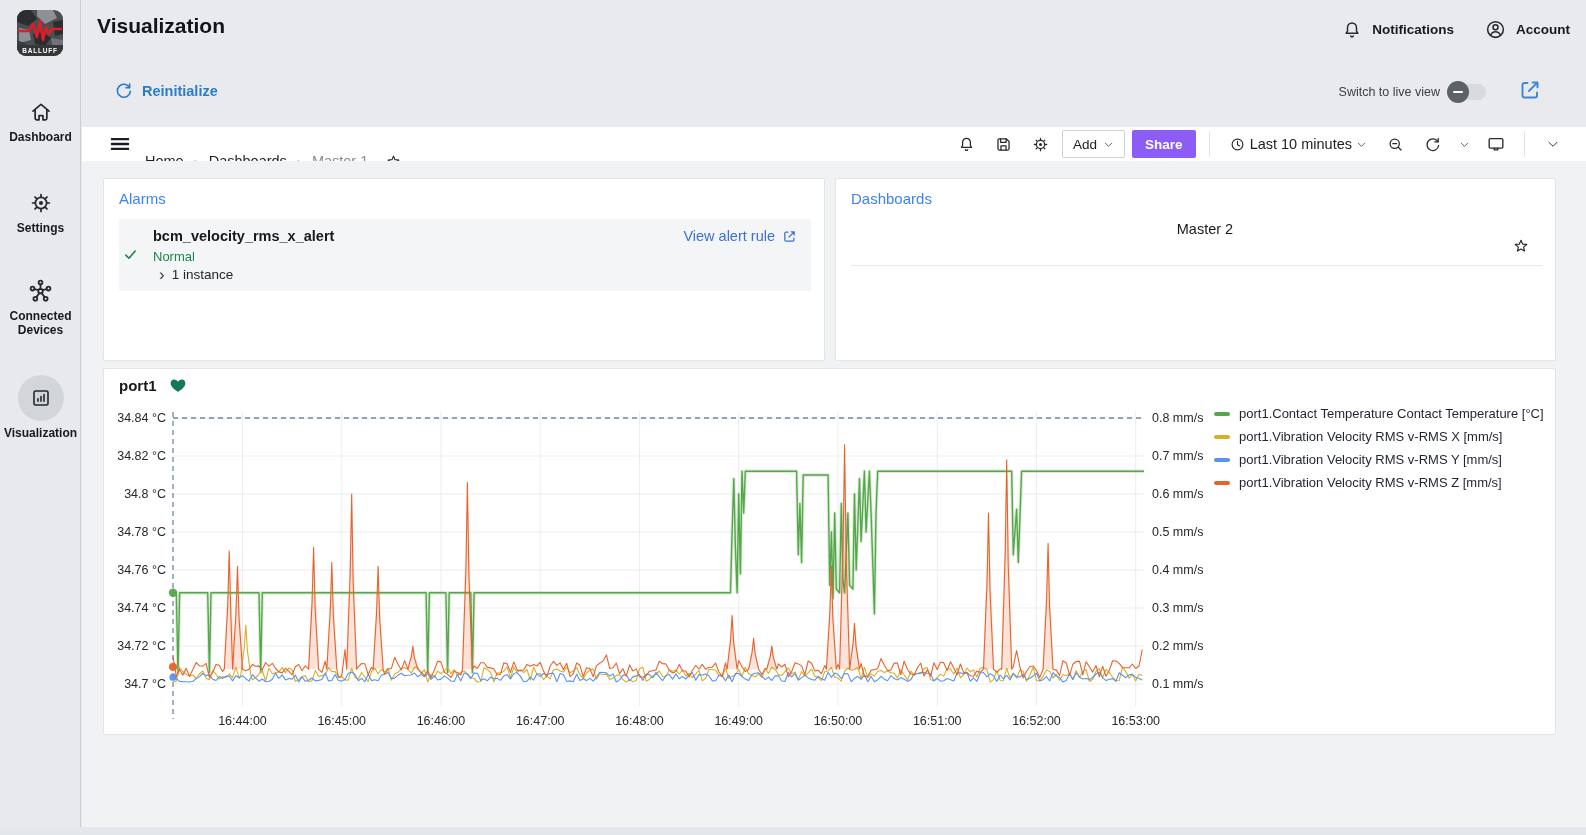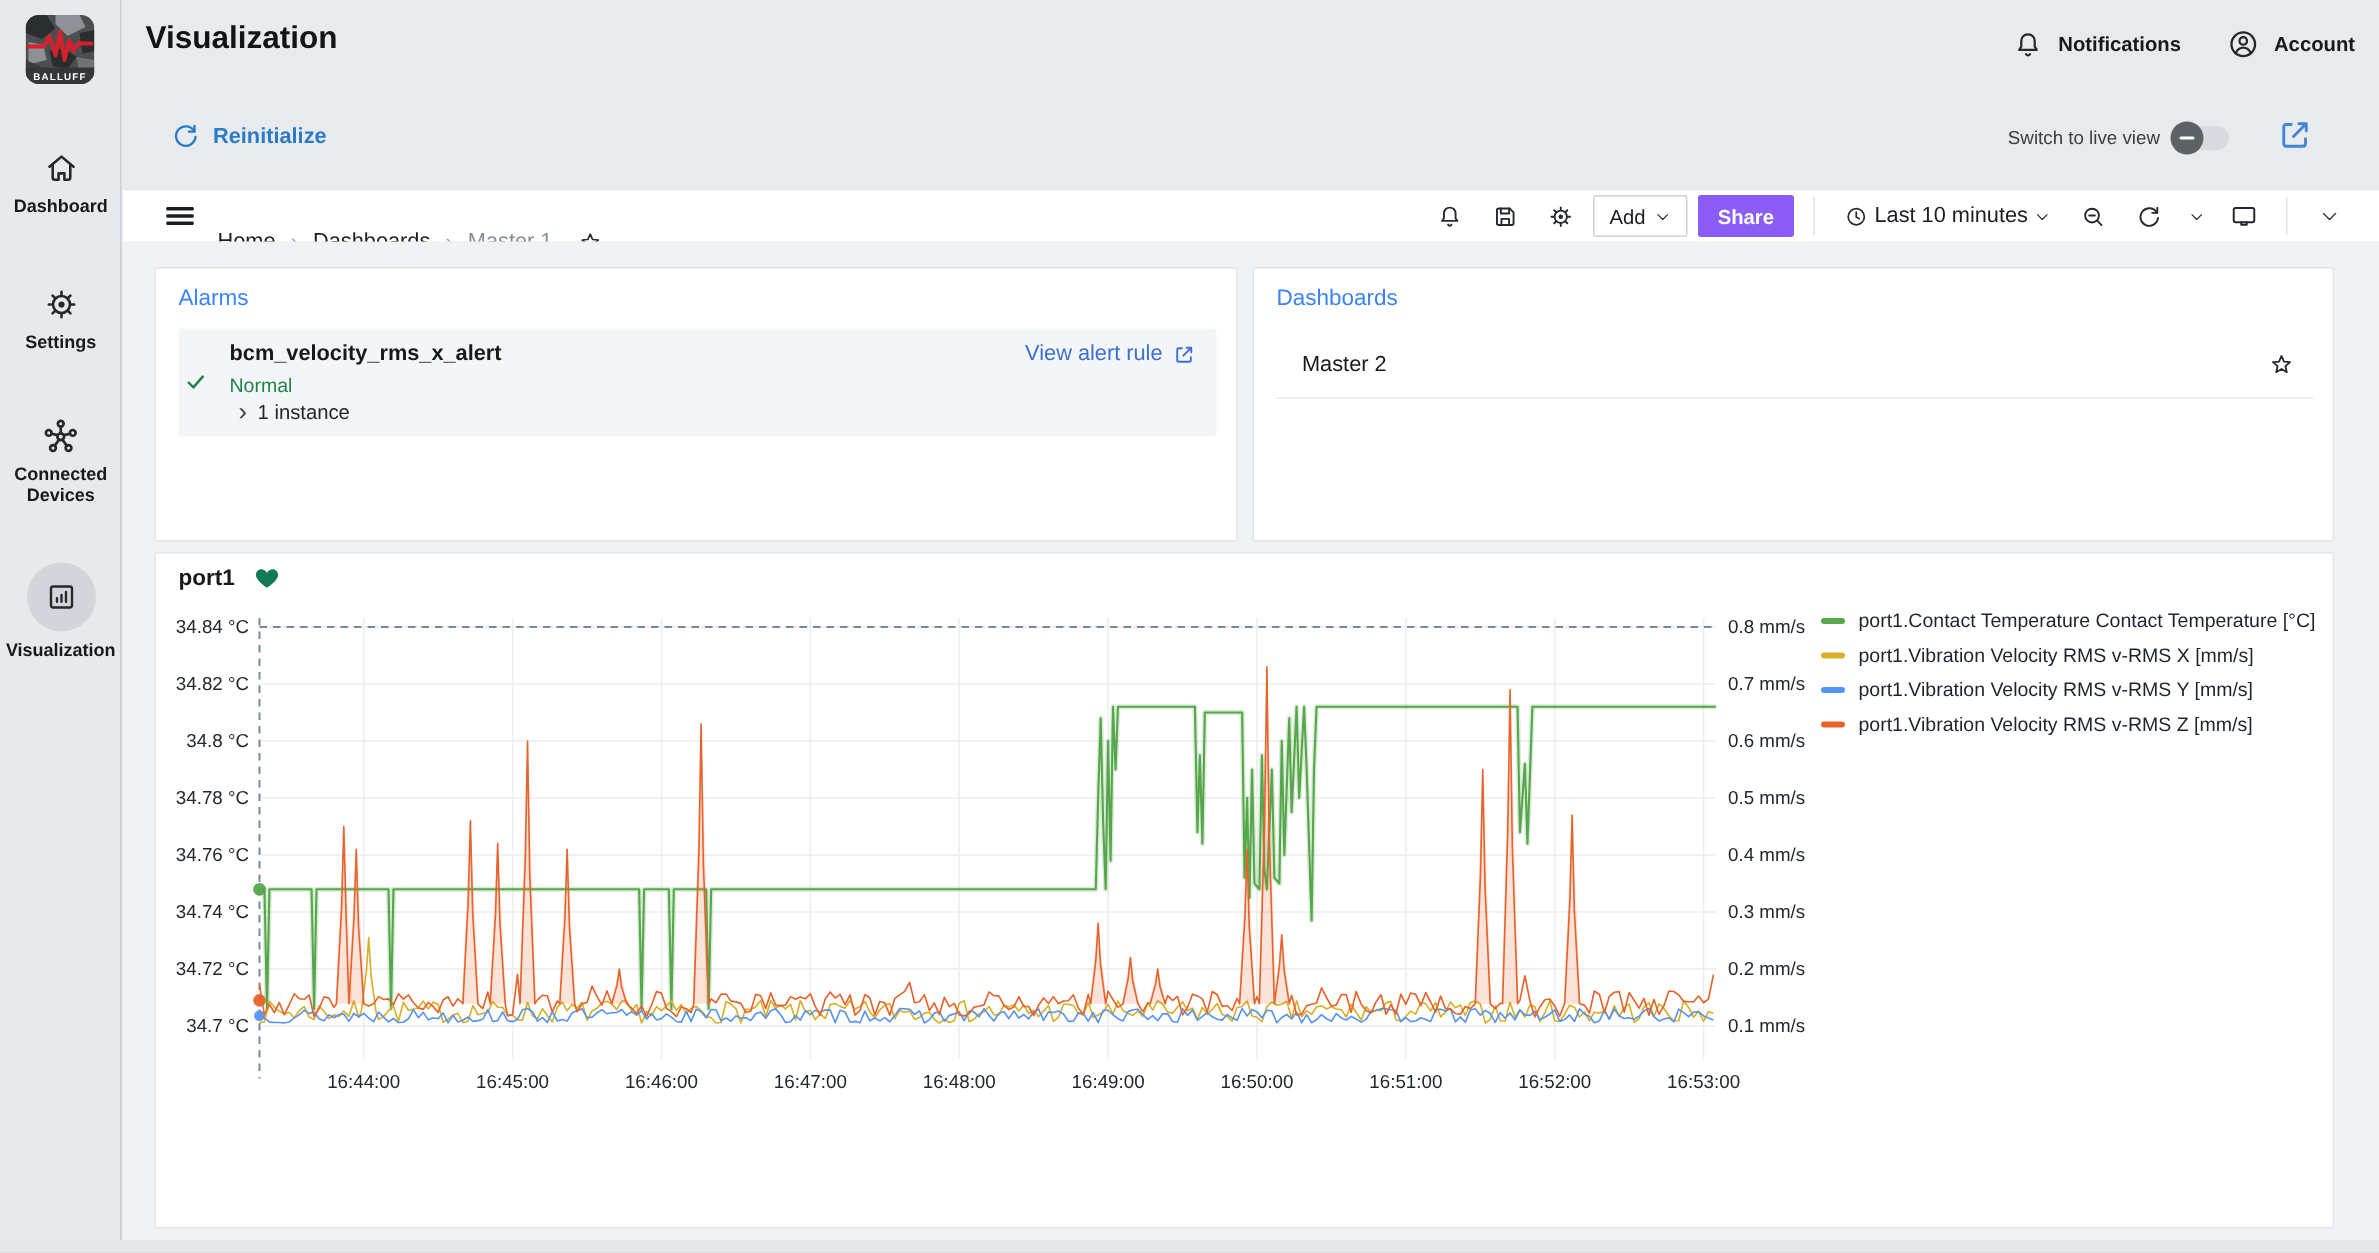--- a/index.html
+++ b/index.html
@@ -42,31 +42,31 @@
   .share-btn{background:#8b5cf6;color:#fff;border:none;border-radius:2px;height:28px;padding:0 13px;font-size:13.5px;font-weight:bold;cursor:pointer;}
   .tb-div{width:1px;height:26px;background:#e0e3e7;margin:0 6px;}
   .time-btn{display:flex;align-items:center;gap:4px;height:28px;padding:0 6px;font-size:14.5px;font-weight:500;color:#1b1e22;cursor:pointer;}
 
   
   .dash{position:absolute;left:82px;top:161px;right:0;height:666px;background:#f1f2f4;}
   .panel{position:absolute;background:#fff;border:1px solid #e2e5e8;border-radius:2px;}
   .panel-title{position:absolute;left:15px;top:11px;font-size:15px;font-weight:500;color:#3b82f6;}
   #alarms-panel{left:21px;top:17px;width:722px;height:183px;}
   #dashboards-panel{left:753px;top:17px;width:721px;height:183px;}
-  #chart-panel{left:21px;top:207px;width:1453px;height:451px;}
+  #chart-panel{left:21px;top:207px;width:1453px;height:367px;}
 
   .alert-row{position:absolute;left:15px;top:40px;width:692px;height:72px;background:#f4f5f6;border-radius:2px;}
   .alert-name{position:absolute;left:34px;top:9px;font-size:14.5px;font-weight:bold;color:#17191c;}
   .alert-state{position:absolute;left:34px;top:30px;font-size:13px;color:#1e8449;}
   .alert-check{position:absolute;left:4px;top:28px;}
   .alert-inst{position:absolute;left:40px;top:48px;font-size:13.5px;color:#22262b;cursor:pointer;display:flex;align-items:center;gap:7px;}
   .alert-inst .chev{font-size:17px;line-height:13px;color:#3c4043;}
   .alert-link{position:absolute;right:14px;top:9px;font-size:14.5px;color:#3a6fd8;cursor:pointer;display:flex;align-items:center;gap:7px;}
 
-  .dash-row{position:absolute;left:15px;top:42px;width:691px;height:45px;border-bottom:1px solid #e7eaed;display:flex;align-items:center;cursor:pointer;}
+  .dash-row{position:absolute;left:15px;top:42px;width:691px;height:45px;border-bottom:1px solid #e7eaed;display:flex;align-items:center;cursor:pointer;flex-direction:column;}
   .dash-row .name{margin-left:17px;font-size:14.5px;color:#17191c;}
   .dash-row .star{margin-left:auto;margin-right:12px;}
 
   .chart-title-row{position:absolute;left:15px;top:8px;display:flex;align-items:center;gap:13px;}
   .chart-title{font-size:15px;font-weight:bold;color:#17191c;}
   #legend{position:absolute;left:1110px;top:33px;}
   .leg-item{display:flex;align-items:center;gap:9px;height:23px;cursor:pointer;}
   .leg-swatch{width:16px;height:4px;border-radius:2px;flex:0 0 auto;}
   .leg-label{font-size:13px;color:#1f2430;white-space:nowrap;}
 

